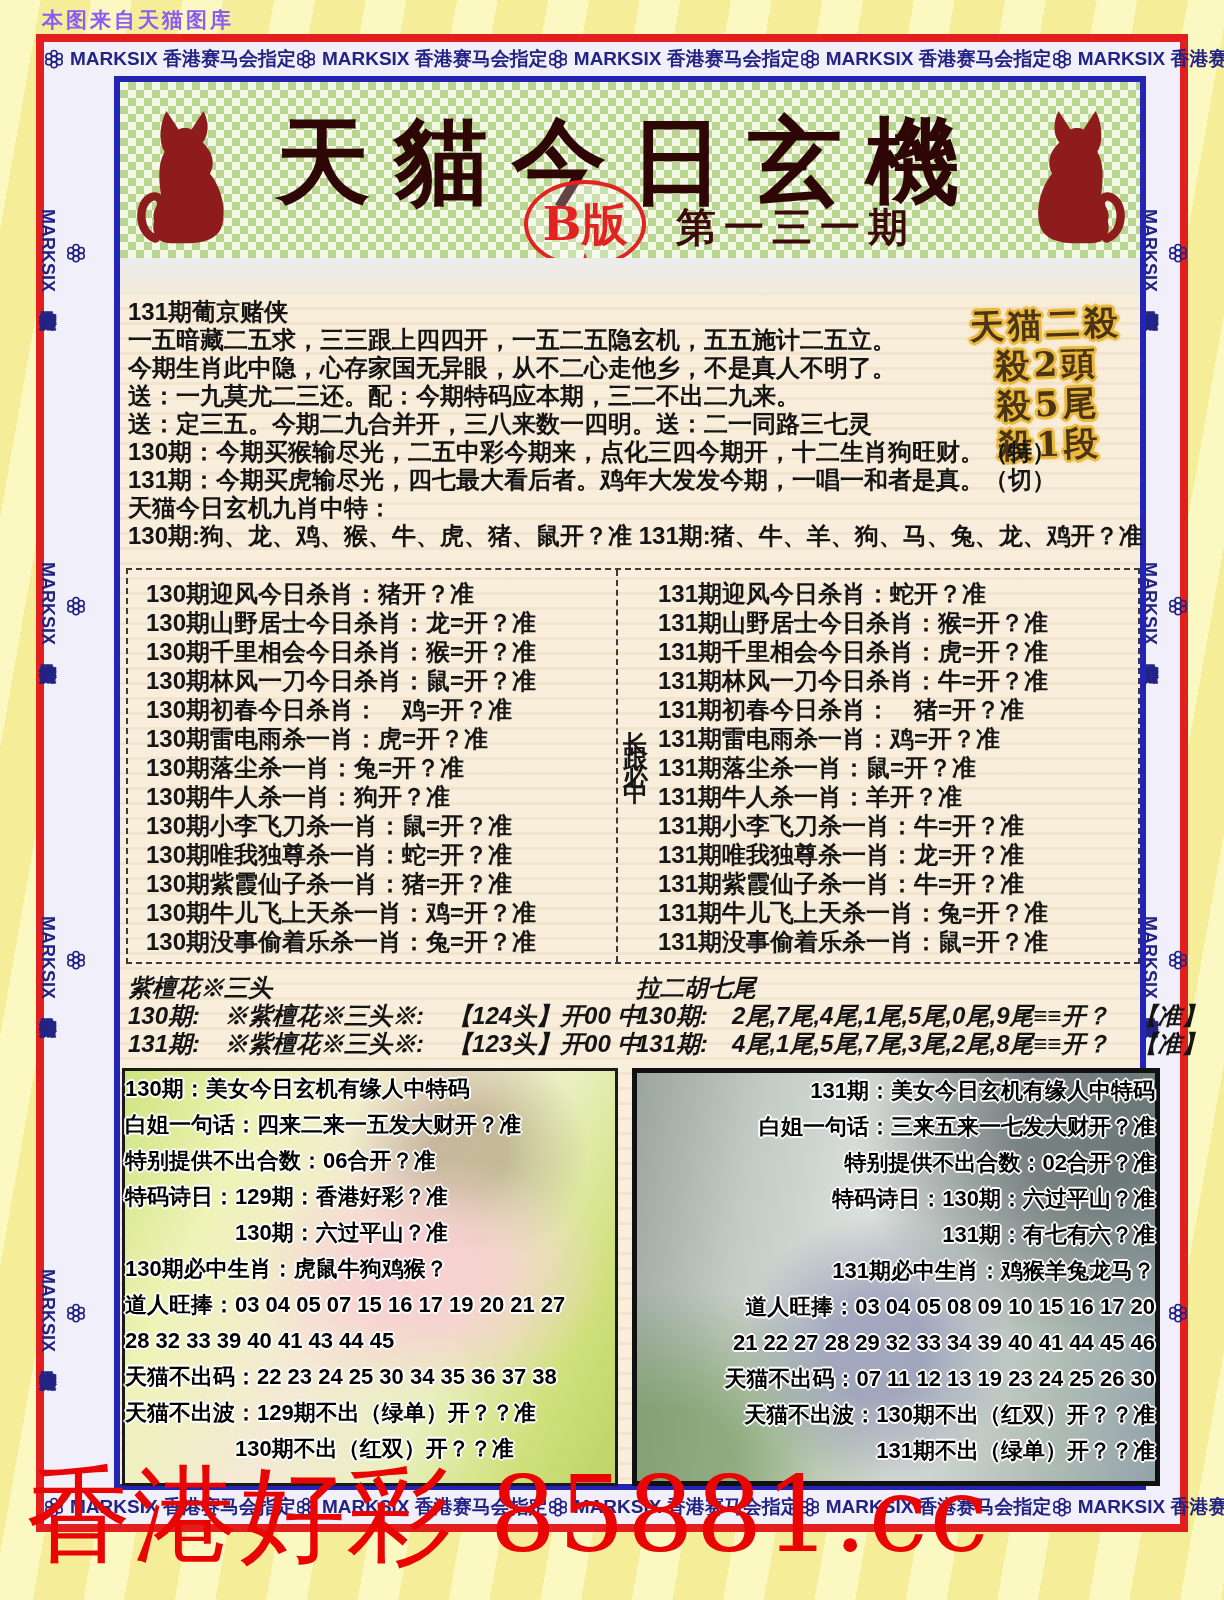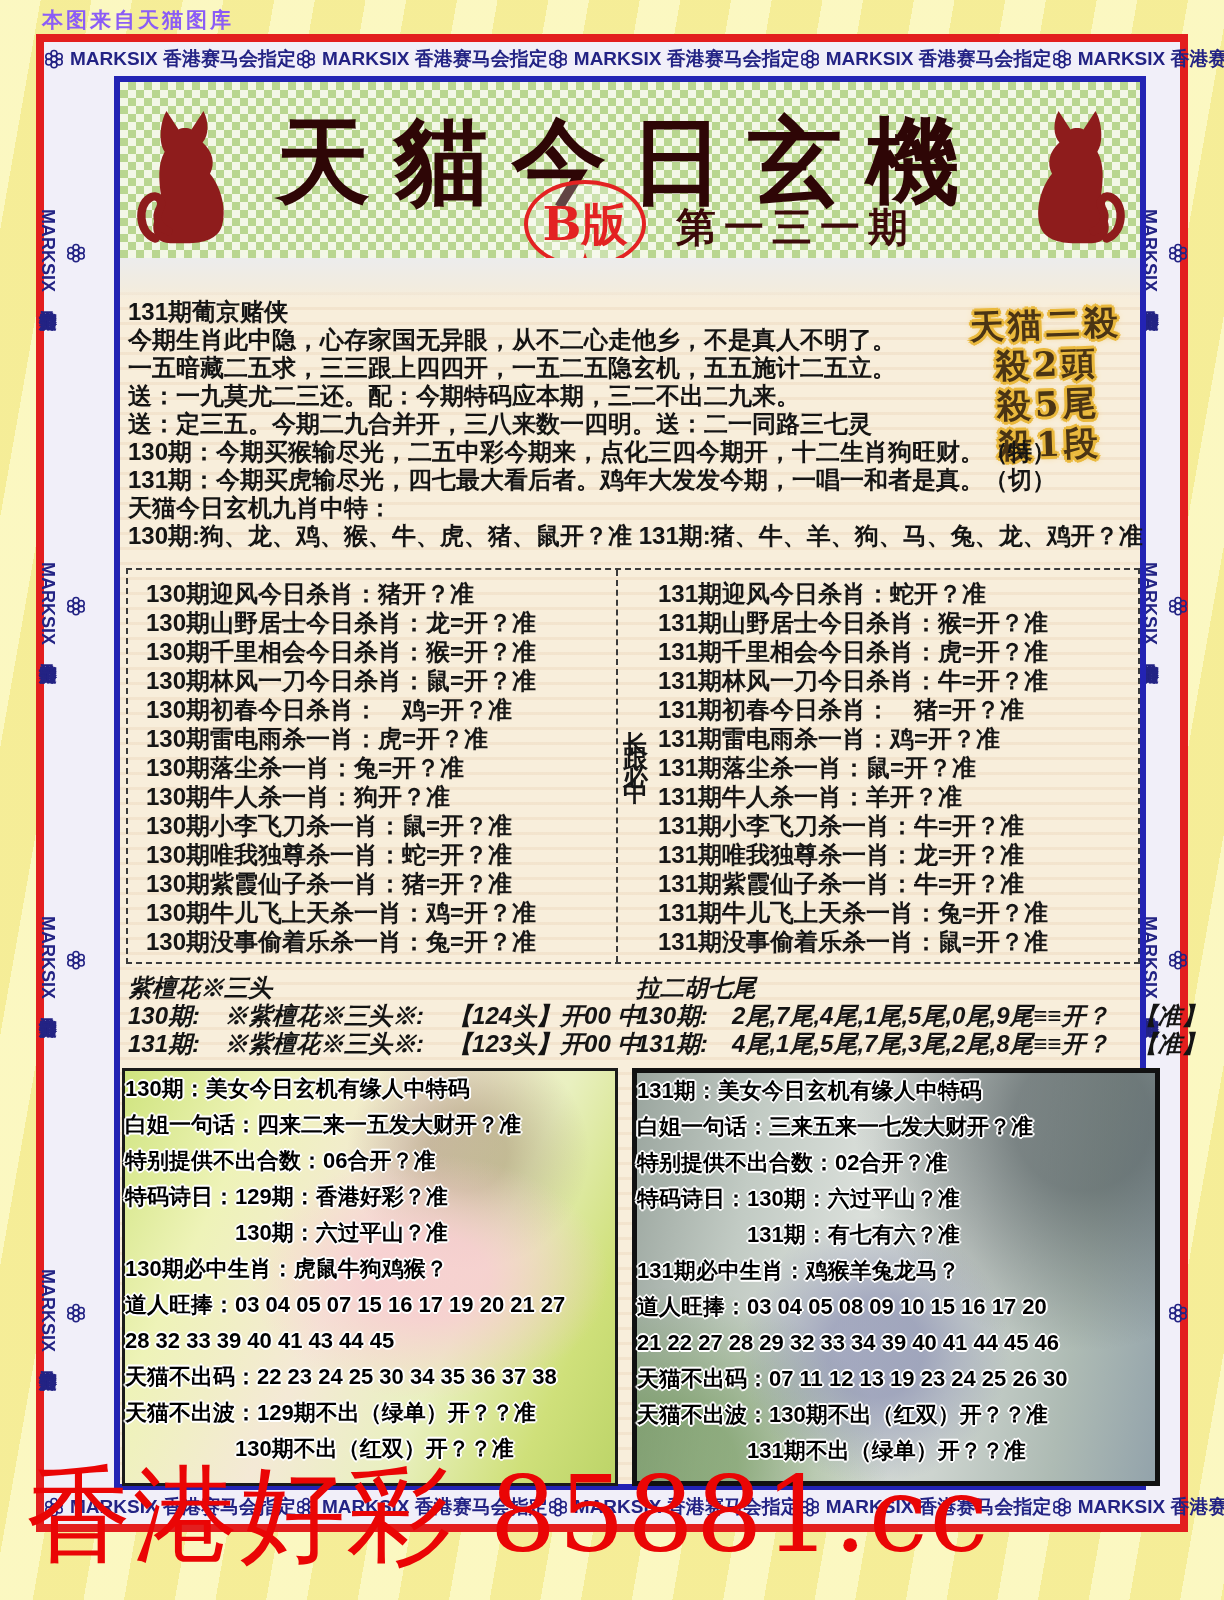--- a/index.html
+++ b/index.html
@@ -83,21 +83,21 @@
   .photo-box-left{left:2px;width:496px;border:3px solid #1a1a1a;
     background:
       radial-gradient(ellipse at 62% 50%, rgba(248,205,210,.85) 0 14%, rgba(248,205,210,0) 42%),
       radial-gradient(ellipse at 70% 20%, rgba(120,90,60,.35) 0 8%, rgba(120,90,60,0) 25%),
       linear-gradient(115deg,#cfe47e 0%,#eef3b8 22%,#f4e9d6 46%,#e9f0c0 66%,#cfe07a 85%,#bcd468 100%);}
   .photo-box-right{left:512px;width:528px;border:5px solid #111;
     background:
       radial-gradient(circle at 86% 12%, rgba(60,70,75,.55) 0 12%, rgba(60,70,75,0) 40%),
       radial-gradient(ellipse at 46% 68%, rgba(120,125,170,.55) 0 12%, rgba(120,125,170,0) 34%),
       radial-gradient(ellipse at 6% 96%, rgba(96,142,66,.55) 0 10%, rgba(96,142,66,0) 32%),
-      linear-gradient(100deg,#9aa59e 0%,#c2cbc4 22%,#dadfda 42%,#cdd4cf 62%,#aebbb4 82%,#93a3ab 100%);}
+      linear-gradient(100deg,#9aa59e 0%,#c2cbc4 22%,#dadfda 42%,#cdd4cf 62%,#aebbb4 82%,#93a3ab 100%); text-align: right;}
   .photo-line{font-size:22px;font-weight:bold;line-height:36px;color:#000;
     white-space:pre-wrap;
     text-shadow:-1px -1px 0 #fff,1px -1px 0 #fff,-1px 1px 0 #fff,1px 1px 0 #fff,
       -2px 0 0 #fff,2px 0 0 #fff,0 -2px 0 #fff,0 2px 0 #fff;}
   .bottom-watermark{position:absolute;left:26px;top:1458px;z-index:10;
     font-family:"DejaVu Serif",serif;font-weight:normal;font-size:105px;line-height:1.1;
     color:#ea0505;white-space:nowrap;letter-spacing:2px;}
 </style>
 </head>
 <body>
@@ -419,23 +419,23 @@
 
           <div class="badge-line">殺5尾</div>
 
           <div class="badge-line">殺1段</div>
         </div>
 
       <div class="poem">
 
           <div class="poem-line">131期葡京赌侠</div>
 
+          <div class="poem-line">一五暗藏二五求，三三跟上四四开，一五二五隐玄机，五五施计二五立。</div>
+
           <div class="poem-line">今期生肖此中隐，心存家国无异眼，从不二心走他乡，不是真人不明了。</div>
-
-          <div class="poem-line">一五暗藏二五求，三三跟上四四开，一五二五隐玄机，五五施计二五立。</div>
 
           <div class="poem-line">送：一九莫尤二三还。配：今期特码应本期，三二不出二九来。</div>
 
           <div class="poem-line">送：定三五。今期二九合并开，三八来数一四明。送：二一同路三七灵</div>
 
           <div class="poem-line">130期：今期买猴输尽光，二五中彩今期来，点化三四今期开，十二生肖狗旺财。（特）</div>
 
           <div class="poem-line">131期：今期买虎输尽光，四七最大看后者。鸡年大发发今期，一唱一和者是真。（切）</div>
 
           <div class="poem-line">天猫今日玄机九肖中特：</div>

